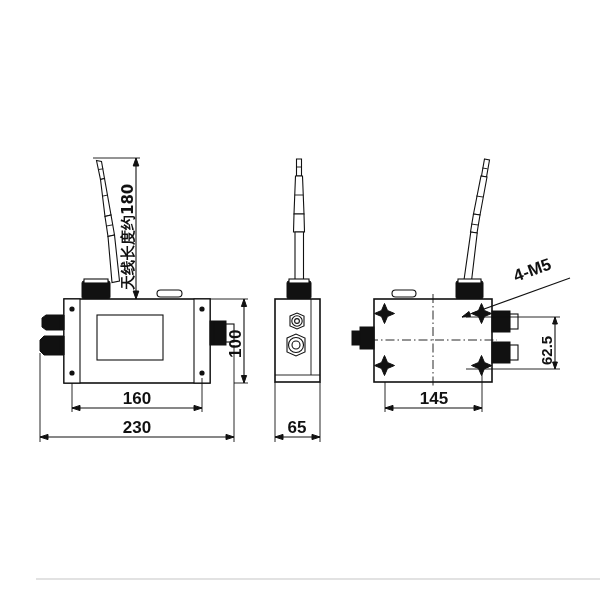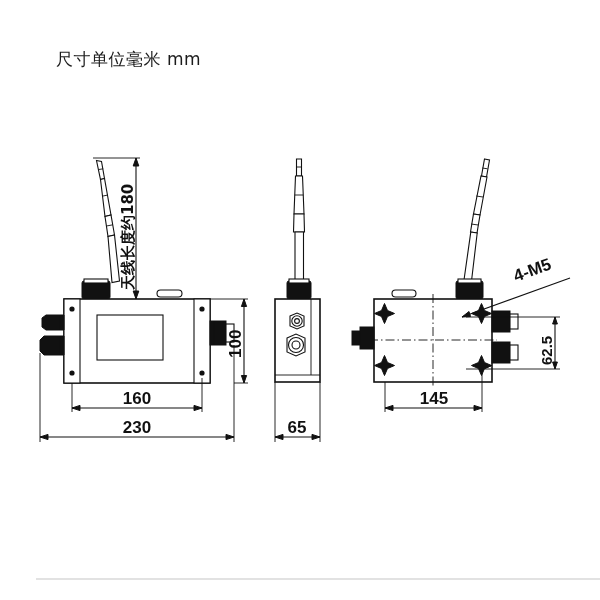--- a/index.html
+++ b/index.html
@@ -94,21 +94,20 @@
     width: 564px;
     height: 2px;
     background: #e2e2e2;
   }
 </style>
 </head>
 <body>
 
 <div id="drawing-root">
 
-  <div id="title-text">尺寸单位毫米 mm</div>
 
   <svg id="cad" viewBox="0 0 600 600" xmlns="http://www.w3.org/2000/svg">
 
     <g>
 
       <g>
         <path class="outline-thin" d="M 96.5,160.5 L 101.5,161.5 L 104.5,178.5 L 100.5,179.5 Z"></path>
         <path class="outline-thin" d="M 100.5,179.5 L 104.5,178.5 L 111.0,215.0 L 105.0,216.5 Z"></path>
         <path class="outline-thin" d="M 105.0,216.5 L 111.0,215.0 L 114.5,235.0 L 108.0,236.5 Z"></path>
         <path class="outline-thin" d="M 108.0,236.5 L 114.5,235.0 L 119.5,281.0 L 112.0,282.5 Z"></path>

